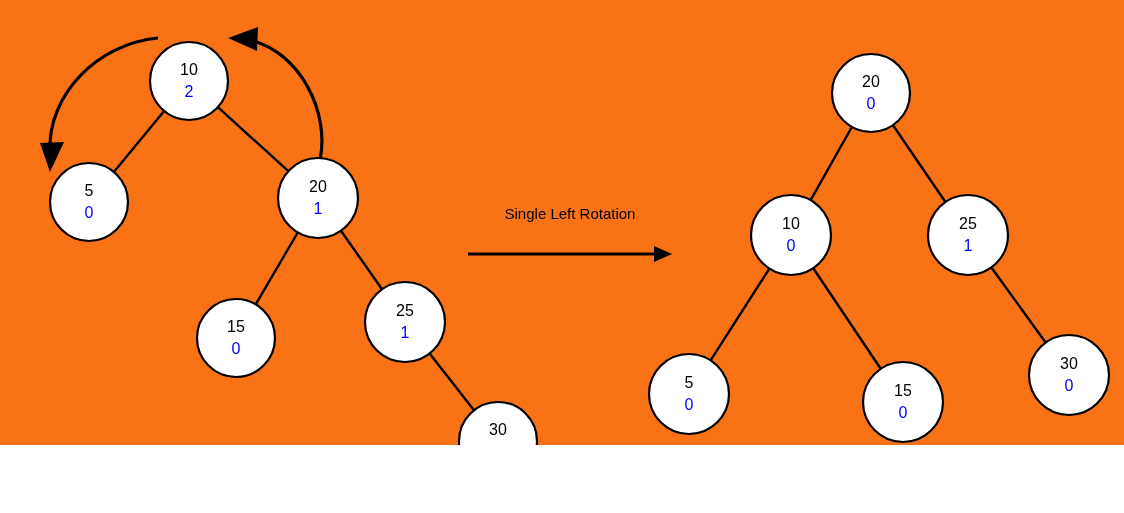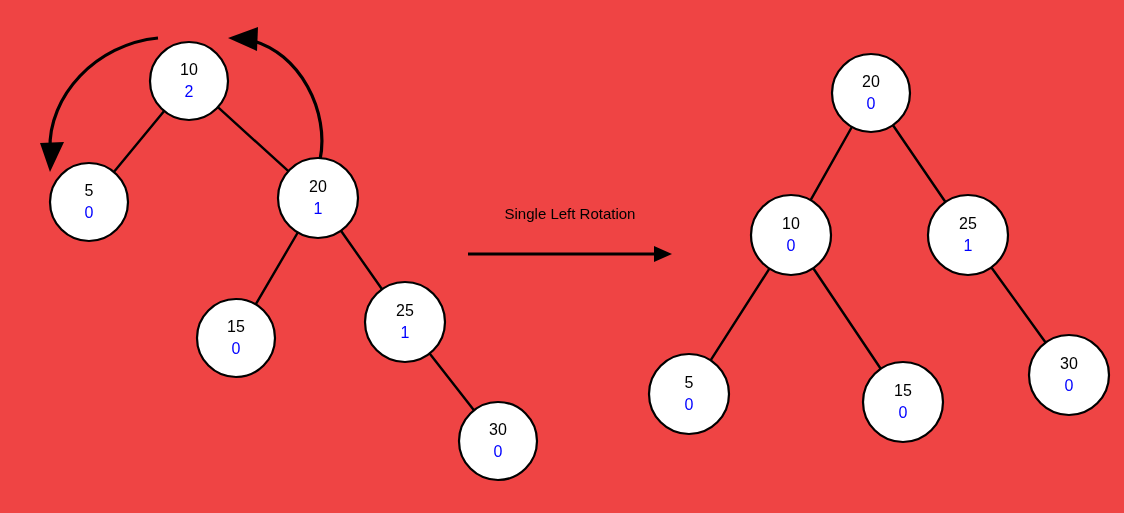--- a/index.html
+++ b/index.html
@@ -3,22 +3,22 @@
 <meta charset="utf-8">
 <style>
   html, body {
     margin: 0;
     padding: 0;
     background: #ffffff;
   }
   #canvas-root {
     position: relative;
     width: 1124px;
-    height: 513px;
-    background: #ef4444;
+    height: 445px;
+    background: #f97316;
     font-family: "Liberation Sans", sans-serif;
     overflow: hidden;
   }
   svg.diagram {
     position: absolute;
     top: 0;
     left: 0;
     width: 1124px;
     height: 513px;
   }

